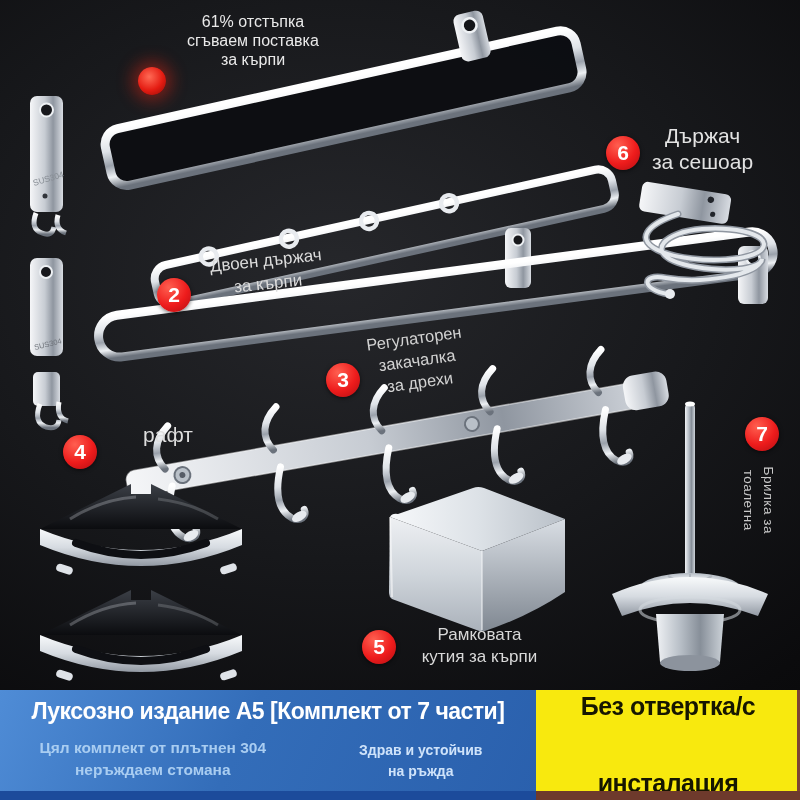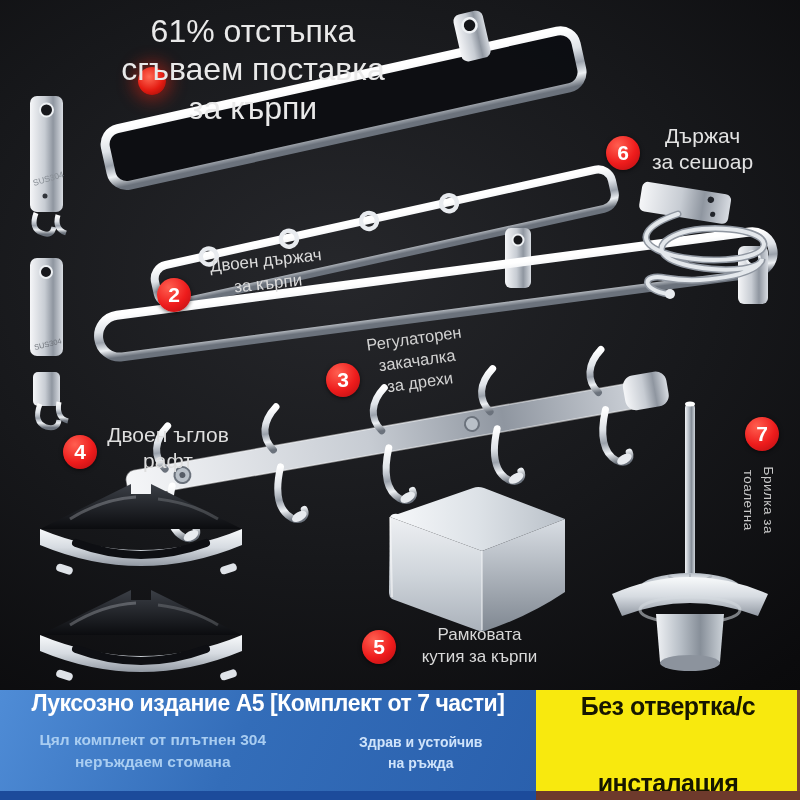--- a/index.html
+++ b/index.html
@@ -6,21 +6,21 @@
   body { font-family:"Liberation Sans", sans-serif; }
   .stage {
     position:relative; width:800px; height:800px; overflow:hidden;
     background:radial-gradient(120% 90% at 42% 34%, #26272b 0%, #17181b 40%, #0b0b0d 72%, #040405 100%);
   }
   .scene { position:absolute; left:0; top:0; }
   svg text { font-family:"Liberation Sans", sans-serif; }
 
   .lbl { position:absolute; text-align:center; color:#d6d6d6; }
   .lbl span { display:block; }
-  .top-title { left:103px; top:12px; width:300px; font-size:32px; line-height:1.2; color:#e9e9e9; }
+  .top-title { left:103px; top:12px; width:300px; font-size:16px; line-height:1.2; color:#e9e9e9; }
   .lbl2 { left:192px; top:250px; width:150px; font-size:17px; line-height:1.35; transform:rotate(-6deg); color:#dcdcdc; }
   .lbl3 { left:352px; top:328px; width:130px; font-size:16.5px; line-height:1.32; transform:rotate(-8deg); color:#d2d2d2; }
   .lbl4 { left:98px; top:422px; width:140px; font-size:21px; line-height:1.22; color:#dedede; }
   .lbl5 { left:392px; top:624px; width:175px; font-size:17px; line-height:1.32; color:#d8d8d8; }
   .lbl6 { left:630px; top:123px; width:145px; font-size:21px; line-height:1.25; color:#e2e2e2; }
   .lbl7 { left:702px; top:480px; width:112px; font-size:13.5px; line-height:1.5;
           transform:rotate(90deg); transform-origin:50% 50%; color:#c9c9c9; letter-spacing:.5px; }
 
   .badge {
     position:absolute; width:34px; height:34px; border-radius:50%;
@@ -37,21 +37,21 @@
     position:absolute; left:138px; top:67px; width:28px; height:28px; border-radius:50%;
     background:radial-gradient(circle at 40% 35%, #ff6a55 0%, #e41c12 55%, #8f0a06 100%);
     box-shadow:0 0 16px 6px rgba(255,40,20,.40);
   }
 
   .banner-blue {
     position:absolute; left:0; top:690px; width:536px; height:110px;
     background:linear-gradient(115deg, #4f8cd6 0%, #336db9 45%, #2a60ad 100%);
   }
   .blue-title {
-    margin-top:0; text-align:center; color:#ffffff;
+    margin-top:8px; text-align:center; color:#ffffff;
     font-size:23px; font-weight:700; letter-spacing:-0.5px;
   }
   .blue-subs { display:flex; margin-top:12px; }
   .sub-left  { width:57%; text-align:center; color:#a9cdf1; font-size:15.5px; font-weight:700; line-height:1.45; }
   .sub-right { width:43%; text-align:center; color:#cfe3fa; font-size:14px; font-weight:700; line-height:1.5; padding-top:3px; }
   .sub-left span, .sub-right span, .banner-yellow span { display:block; }
 
   .banner-yellow {
     position:absolute; left:536px; top:690px; width:264px; height:110px;
     background:#f8e90e; color:#161600;
@@ -270,21 +270,20 @@
 
   <div class="badge b3">3</div>
   <div class="lbl lbl3">
     <span>Регулаторен</span>
     <span>закачалка</span>
     <span>за дрехи</span>
   </div>
 
   <div class="badge b4">4</div>
   <div class="lbl lbl4">
-    <span>Двоен ъглов</span>
     <span>рафт</span>
   </div>
 
   <div class="badge b5">5</div>
   <div class="lbl lbl5">
     <span>Рамковата</span>
     <span>кутия за кърпи</span>
   </div>
 
   <div class="badge b6">6</div>

